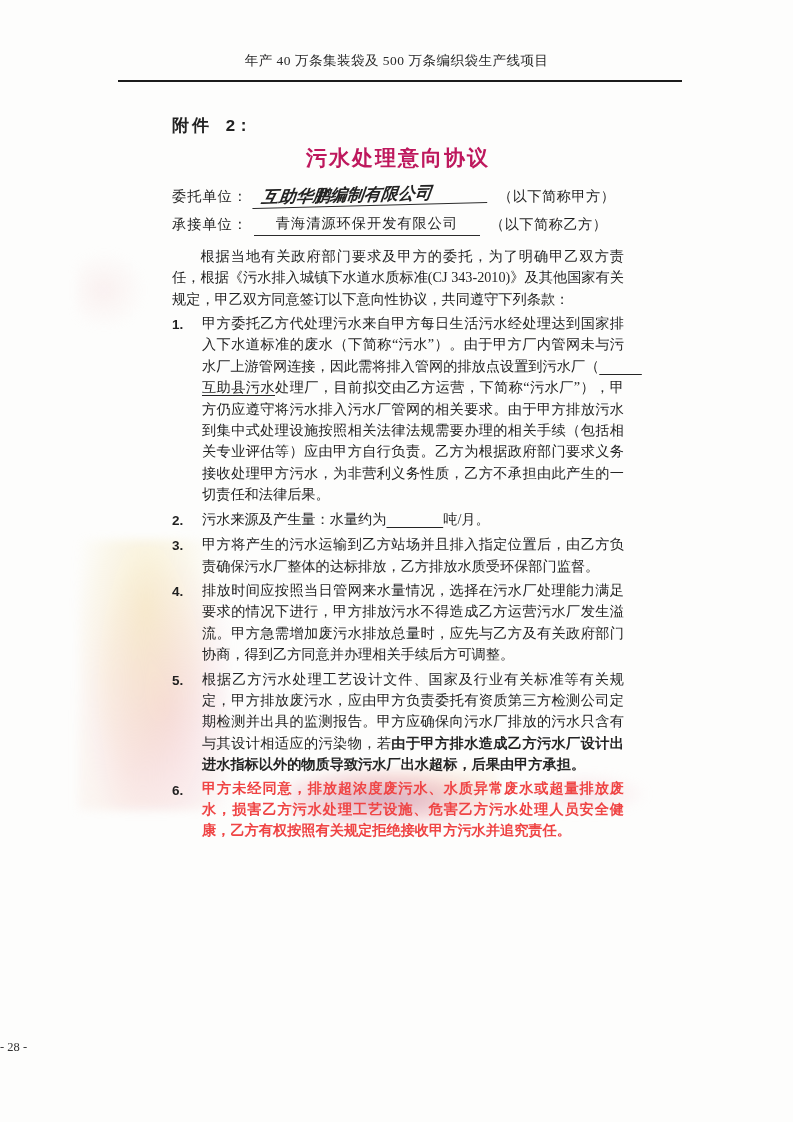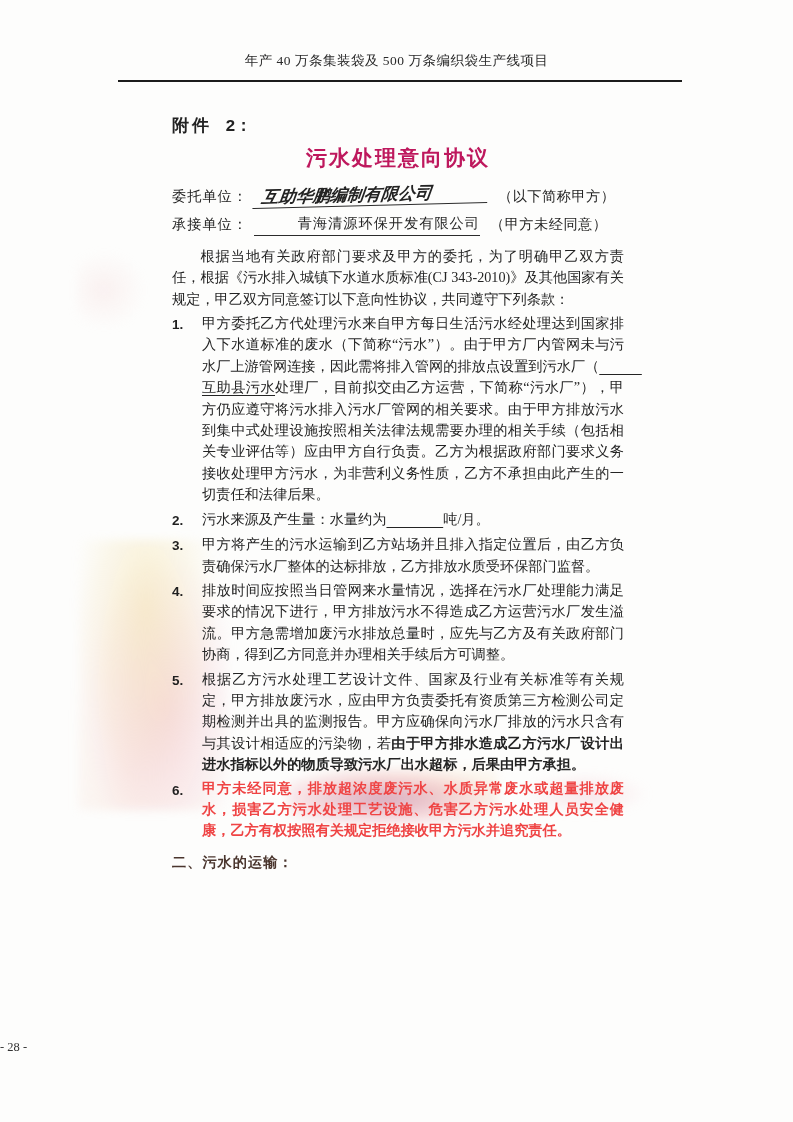--- a/index.html
+++ b/index.html
@@ -63,21 +63,21 @@
     font-weight:700;font-size:21px;letter-spacing:2px;color:#be185d;
     margin-top:10px;
   }
   .parties{margin-top:16px;}
   .party-line{display:flex;align-items:flex-end;margin-bottom:5px;height:23px;}
   .party-label{white-space:nowrap;letter-spacing:1px;}
   .party-value{
     width:226px;margin-left:6px;border-bottom:1.4px solid #2b2b2b;
     white-space:nowrap;overflow:visible;
   }
-  .party-value.typed{text-align:right;letter-spacing:1px;}
+  .party-value.typed{text-align:center;letter-spacing:1px;}
   .party-value.hand{
     font-family:"Liberation Sans","DejaVu Sans",sans-serif;
     font-style:italic;font-weight:700;font-size:17px;
     transform:skewX(-8deg) rotate(-1.5deg);
     padding-left:8px;position:relative;top:-1px;color:#232323;
   }
   .party-suffix{white-space:nowrap;margin-left:10px;letter-spacing:0.5px;}
   .intro{
     margin-top:10px;text-indent:2em;text-align:justify;color:#242424;
   }
@@ -124,21 +124,21 @@
 
     <div class="parties">
       <div class="party-line">
         <span class="party-label">委托单位：</span>
         <span class="party-value hand">互助华鹏编制有限公司</span>
         <span class="party-suffix">（以下简称甲方）</span>
       </div>
       <div class="party-line">
         <span class="party-label">承接单位：</span>
         <span class="party-value typed">青海清源环保开发有限公司</span>
-        <span class="party-suffix">（甲方未经同意）</span>
+        <span class="party-suffix">（以下简称乙方）</span>
       </div>
     </div>
 
     <div class="intro">根据当地有关政府部门要求及甲方的委托，为了明确甲乙双方责任，根据《污水排入城镇下水道水质标准(CJ 343-2010)》及其他国家有关规定，甲乙双方同意签订以下意向性协议，共同遵守下列条款：</div>
 
 
     <div class="items">
         <div class="item">
           <span class="num">1.</span>
           <span class="txt"><span>甲方委托乙方代处理污水来自甲方每日生活污水经处理达到国家排入下水道标准的废水（下简称“污水”）。由于甲方厂内管网未与污水厂上游管网连接，因此需将排入管网的排放点设置到污水厂（</span><span class="u">　　　互助县污水</span><span>处理厂，目前拟交由乙方运营，下简称“污水厂”），甲方仍应遵守将污水排入污水厂管网的相关要求。由于甲方排放污水到集中式处理设施按照相关法律法规需要办理的相关手续（包括相关专业评估等）应由甲方自行负责。乙方为根据政府部门要求义务接收处理甲方污水，为非营利义务性质，乙方不承担由此产生的一切责任和法律后果。</span></span>
@@ -158,19 +158,18 @@
         <div class="item">
           <span class="num">5.</span>
           <span class="txt"><span>根据乙方污水处理工艺设计文件、国家及行业有关标准等有关规定，甲方排放废污水，应由甲方负责委托有资质第三方检测公司定期检测并出具的监测报告。甲方应确保向污水厂排放的污水只含有与其设计相适应的污染物，若</span><span class="b">由于甲方排水造成乙方污水厂设计出进水指标以外的物质导致污水厂出水超标，后果由甲方承担。</span></span>
         </div>
         <div class="item warm">
           <span class="num">6.</span>
           <span class="txt"><span class="b">甲方未经同意，排放超浓度废污水、水质异常废水或超量排放废水，损害乙方污水处理工艺设施、危害乙方污水处理人员安全健康，乙方有权按照有关规定拒绝接收甲方污水并追究责任。</span></span>
         </div>
       </div>
 
-    <div class="sec2">二、污水的运输：</div>
 
   </div>
 
   <div class="footer">- 28 -</div>
 
 </div>
 
 </body></html>

